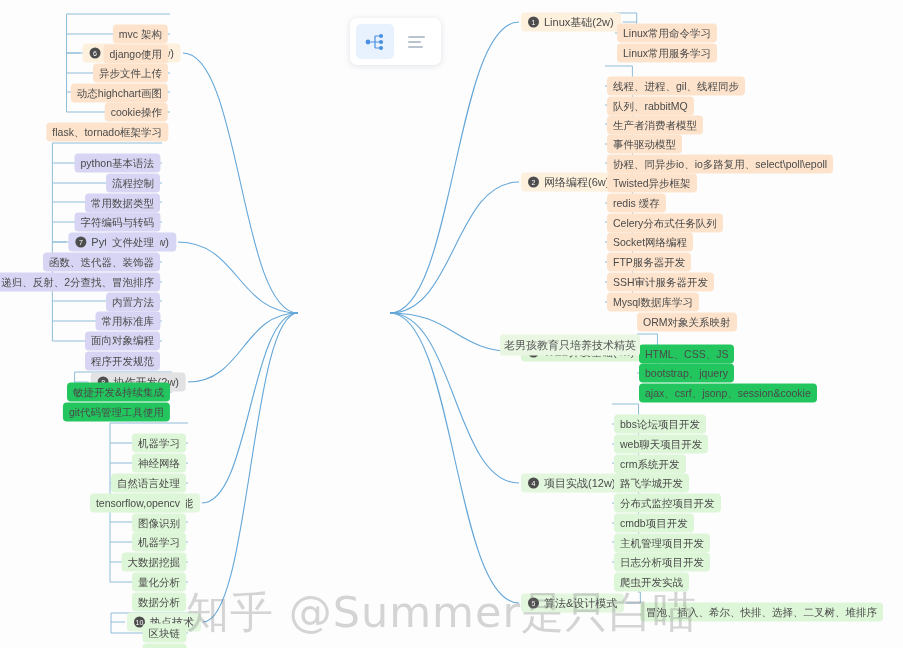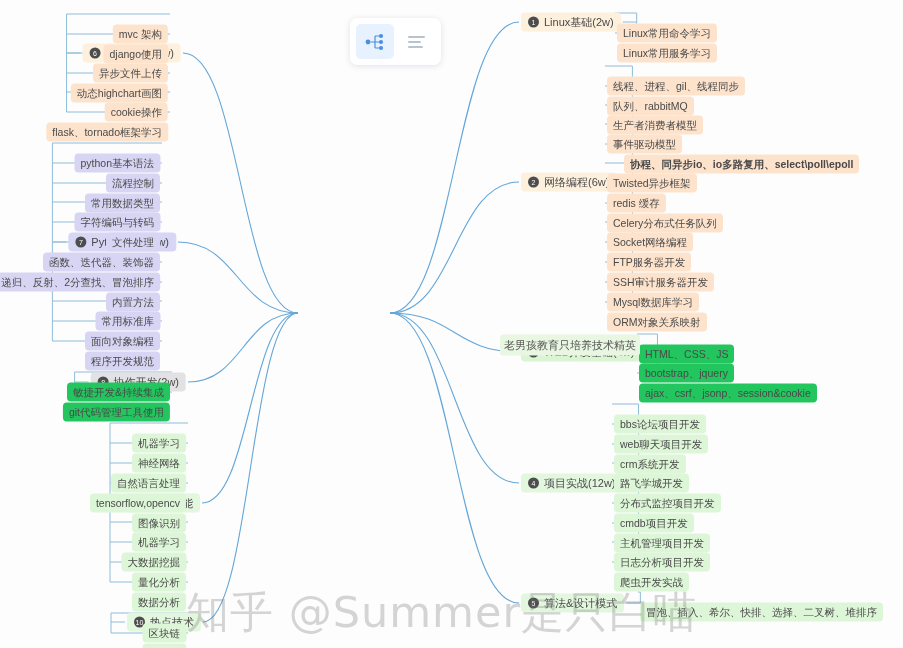--- a/index.html
+++ b/index.html
@@ -277,21 +277,21 @@
       </div>
       <div class="node leaf t-orange-leaf" style="top: 86px; left: 607px;">
         <span>队列、rabbitMQ</span>
       </div>
       <div class="node leaf t-orange-leaf" style="top: 105px; left: 607px;">
         <span>生产者消费者模型</span>
       </div>
       <div class="node leaf t-orange-leaf" style="top: 124px; left: 607px;">
         <span>事件驱动模型</span>
       </div>
-      <div class="node leaf t-orange-leaf" style="top: 144px; left: 624px; font-weight: bold;">
+      <div class="node leaf t-orange-leaf" style="top: 144px; left: 607px;">
         <span>协程、同异步io、io多路复用、select\poll\epoll</span>
       </div>
       <div class="node leaf t-orange-leaf" style="top: 163px; left: 607px;">
         <span>Twisted异步框架</span>
       </div>
       <div class="node leaf t-orange-leaf" style="top: 183px; left: 607px;">
         <span>redis 缓存</span>
       </div>
       <div class="node leaf t-orange-leaf" style="top: 203px; left: 607px;">
         <span>Celery分布式任务队列</span>
@@ -301,21 +301,21 @@
       </div>
       <div class="node leaf t-orange-leaf" style="top: 242px; left: 607px;">
         <span>FTP服务器开发</span>
       </div>
       <div class="node leaf t-orange-leaf" style="top: 262px; left: 607px;">
         <span>SSH审计服务器开发</span>
       </div>
       <div class="node leaf t-orange-leaf" style="top: 282px; left: 607px;">
         <span>Mysql数据库学习</span>
       </div>
-      <div class="node leaf t-orange-leaf" style="top: 302px; left: 607px;">
+      <div class="node leaf t-orange-leaf" style="top: 302px; left: 637px;">
         <span>ORM对象关系映射</span>
       </div>
       <div class="node t-green" style="top: 352px; left: 521px;">
         <span class="badge">3</span>
         <span>WEB开发基础(4w)</span>
       </div>
       <div class="node leaf t-green-leaf" style="top: 334px; left: 639px;">
         <span>HTML、CSS、JS</span>
       </div>
       <div class="node leaf t-green-leaf" style="top: 353px; left: 639px;">
@@ -408,21 +408,21 @@
       </div>
       <div class="node leaf t-purple-leaf" style="top: 262px; left: 160px; transform: translate(-100%, -50%);">
         <span>递归、反射、2分查找、冒泡排序</span>
       </div>
       <div class="node leaf t-purple-leaf" style="top: 282px; left: 160px; transform: translate(-100%, -50%);">
         <span>内置方法</span>
       </div>
       <div class="node leaf t-purple-leaf" style="top: 301px; left: 160px; transform: translate(-100%, -50%);">
         <span>常用标准库</span>
       </div>
-      <div class="node leaf t-purple-leaf" style="top: 321px; left: 160px; transform: translate(-100%, -50%);">
+      <div class="node leaf t-purple-leaf" style="top: 321px; left: 160px; transform: translate(-100%, -50%); font-family: Liberation Mono, monospace;">
         <span>面向对象编程</span>
       </div>
       <div class="node leaf t-purple-leaf" style="top: 341px; left: 160px; transform: translate(-100%, -50%);">
         <span>程序开发规范</span>
       </div>
       <div class="node t-grey" style="top: 382px; left: 186px; transform: translate(-100%, -50%);">
         <span class="badge">8</span>
         <span>协作开发(2w)</span>
       </div>
       <div class="node leaf t-grey-leaf" style="top: 372px; left: 170px; transform: translate(-100%, -50%);">

